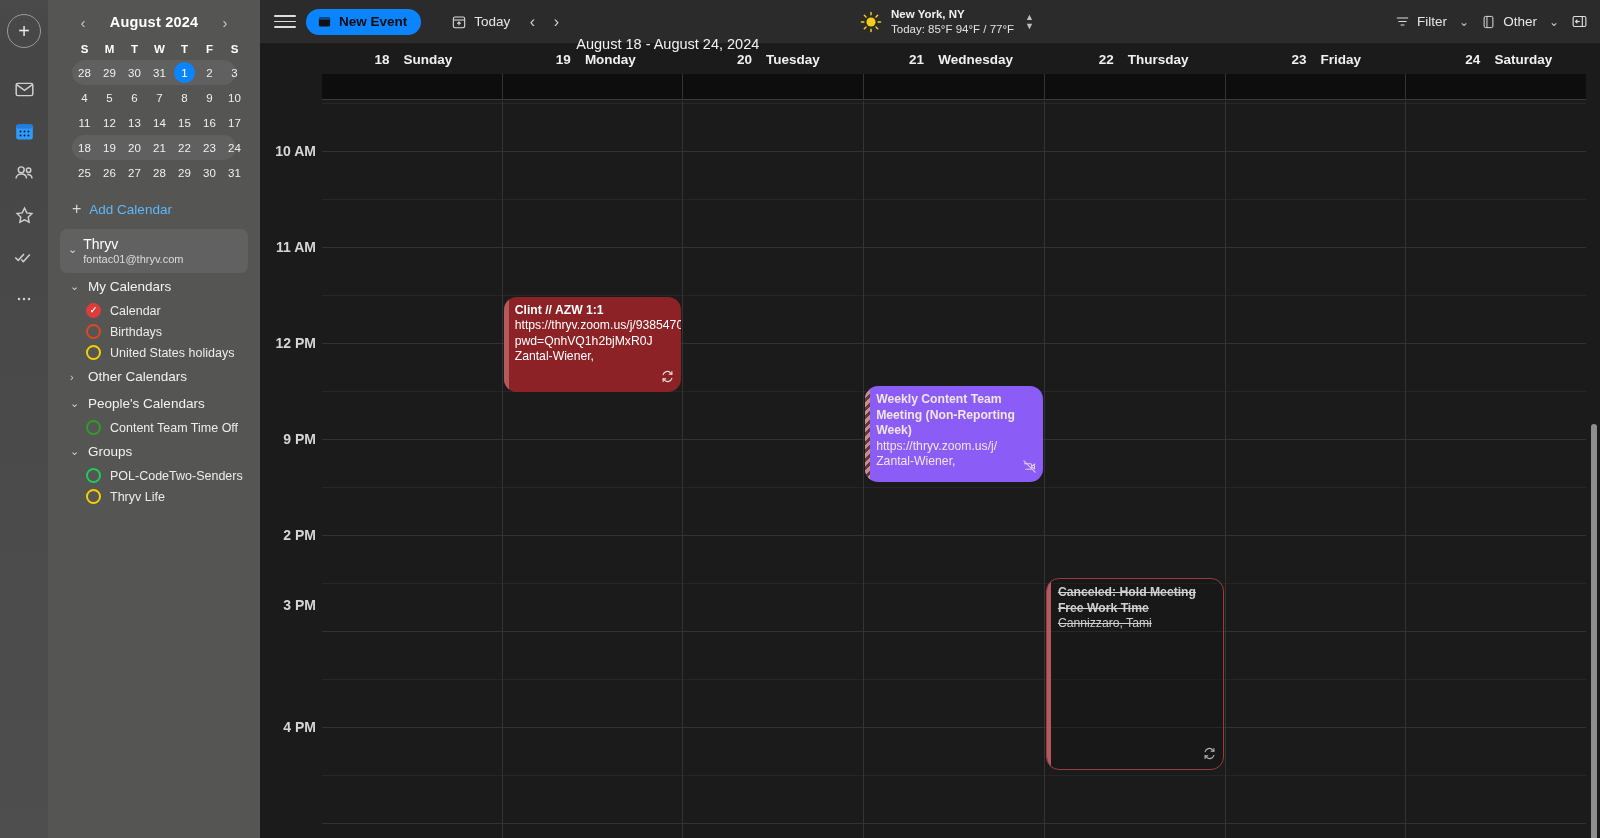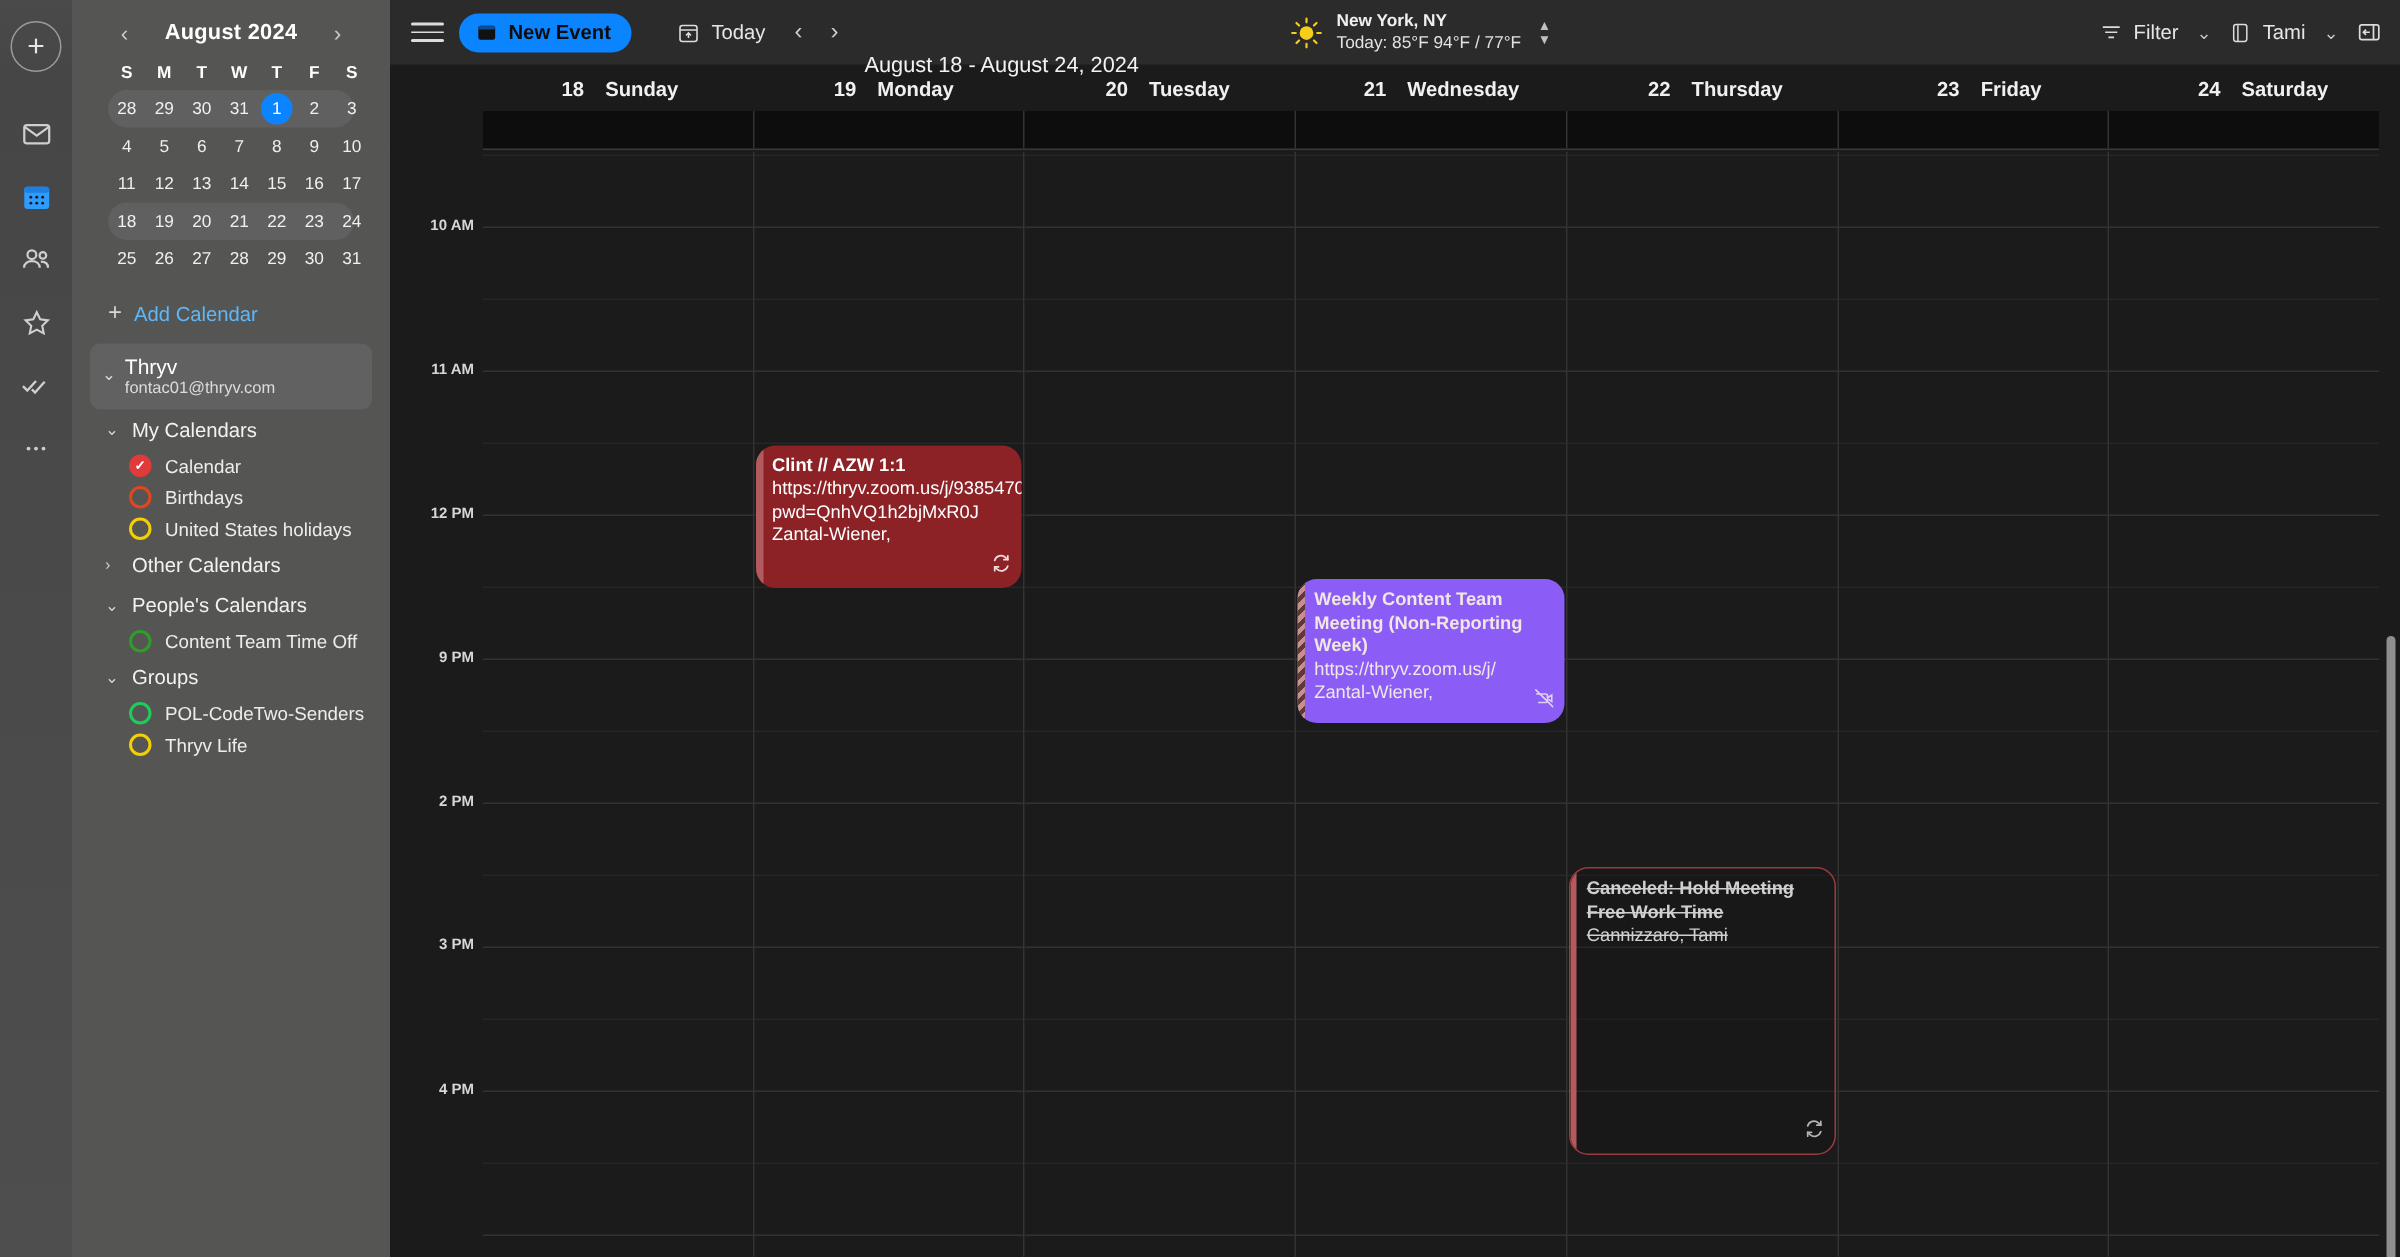--- a/index.html
+++ b/index.html
@@ -135,21 +135,21 @@
   .allday {
     position:absolute; left: 62px; right: 14px; top: 0; height: 26px;
     background: #0d0d0d; display:flex; border-bottom:1px solid #3a3a3a;
   }
   .allday .c { flex:1 1 0; border-right: 1px solid #333; }
   .allday .c:last-child { border-right: none; }
 
   .scroller { position:absolute; left:0; right:0; top: 27px; bottom: 0; overflow: hidden; }
   .gutter { position: absolute; left: 0; top: 0; width: 62px; bottom: 0; background:#1b1b1b; z-index: 3;}
   .tlabel {
-    position:absolute; right: 6px; font-size: 10px; font-weight: bold; color: #d6d6d6;
+    position:absolute; right: 6px; font-size: 14px; font-weight: bold; color: #d6d6d6;
     transform: translateY(-50%);
     text-align: center;
   }
   .cols { position:absolute; left: 62px; right: 14px; top:0; bottom:0; display:flex; }
   .col { flex:1 1 0; position:relative; border-right:1px solid #333; }
   .col:last-child { border-right:none; }
   .hline { position:absolute; left:0; right:0; height:1px; background:#323232; }
 
   
   .ev { position:absolute; border-radius: 13px; overflow:hidden; }
@@ -407,21 +407,21 @@
             <path d="M3 6.5h18M5.5 12h13M9 17.5h6"></path>
           </svg>
           <span>Filter</span>
         </div>
         <span class="chev-d">⌄</span>
         <div class="tb-item">
           <svg width="15" height="16" viewBox="0 0 24 24" fill="none" stroke="#ddd" stroke-width="1.6">
             <rect x="5" y="3" width="14" height="18" rx="2.5"></rect>
               <path d="M9.5 3.6v16.8"></path>
           </svg>
-          <span>Tami</span>
+          <span>Other</span>
         </div>
         <span class="chev-d">⌄</span>
         <div class="tb-item">
           <svg width="17" height="17" viewBox="0 0 24 24" fill="none" stroke="#ddd" stroke-width="1.6">
             <rect x="3" y="5" width="18" height="14" rx="2"></rect>
               <path d="M16 5v14"></path>
               <path d="M12.5 12H6.5M9 9.5L6.5 12 9 14.5"></path>
           </svg>
         </div>
       </div>
@@ -468,21 +468,21 @@
           <div class="c"></div>
           <div class="c"></div>
         </div>
       <div class="scroller">
         <div class="gutter" id="gutter">
             <div class="tlabel" style="top: 50px;">10 AM</div>
             <div class="tlabel" style="top: 146px;">11 AM</div>
             <div class="tlabel" style="top: 242px;">12 PM</div>
             <div class="tlabel" style="top: 338px;">9 PM</div>
             <div class="tlabel" style="top: 434px;">2 PM</div>
-            <div class="tlabel" style="top: 529px;">3 PM</div>
+            <div class="tlabel" style="top: 504px;">3 PM</div>
             <div class="tlabel" style="top: 626px;">4 PM</div>
           </div>
         <div class="cols" id="cols">
             <div class="col">
               <div class="hline" style="top: 2px; background: rgb(38, 38, 38);"></div>
               <div class="hline" style="top: 50px;"></div>
               <div class="hline" style="top: 98px; background: rgb(38, 38, 38);"></div>
               <div class="hline" style="top: 146px;"></div>
               <div class="hline" style="top: 194px; background: rgb(38, 38, 38);"></div>
               <div class="hline" style="top: 242px;"></div>

